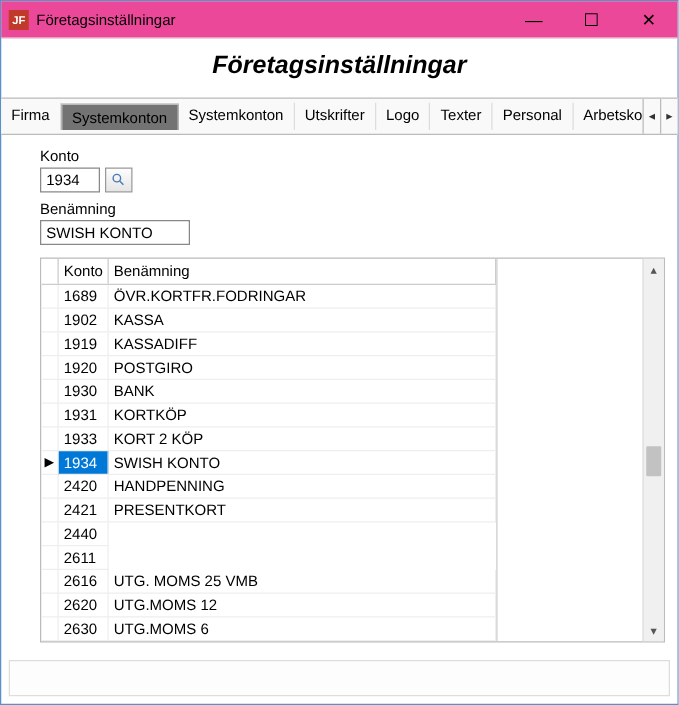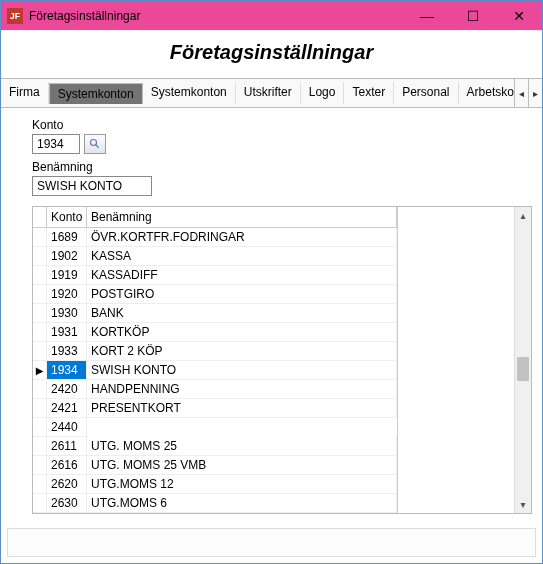--- a/index.html
+++ b/index.html
@@ -146,21 +146,20 @@
                 <div class="c c-k">2421</div>
                 <div class="c c-b">PRESENTKORT</div>
               </div>
               <div class="grow">
                 <div class="c c-sel"></div>
                 <div class="c c-k">2440</div>
               </div>
               <div class="grow">
                 <div class="c c-sel"></div>
                 <div class="c c-k">2611</div>
-                <div class="c c-b">UTG. MOMS 25</div>
               </div>
               <div class="grow">
                 <div class="c c-sel"></div>
                 <div class="c c-k">2616</div>
                 <div class="c c-b">UTG. MOMS 25 VMB</div>
               </div>
               <div class="grow">
                 <div class="c c-sel"></div>
                 <div class="c c-k">2620</div>
                 <div class="c c-b">UTG.MOMS 12</div>

